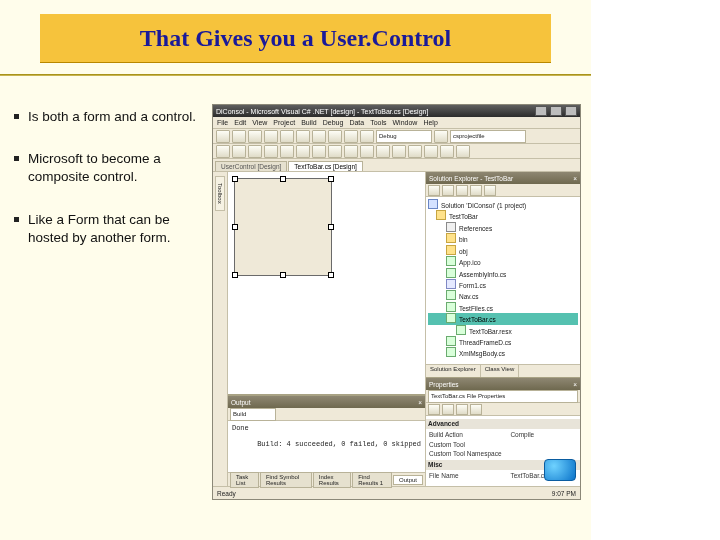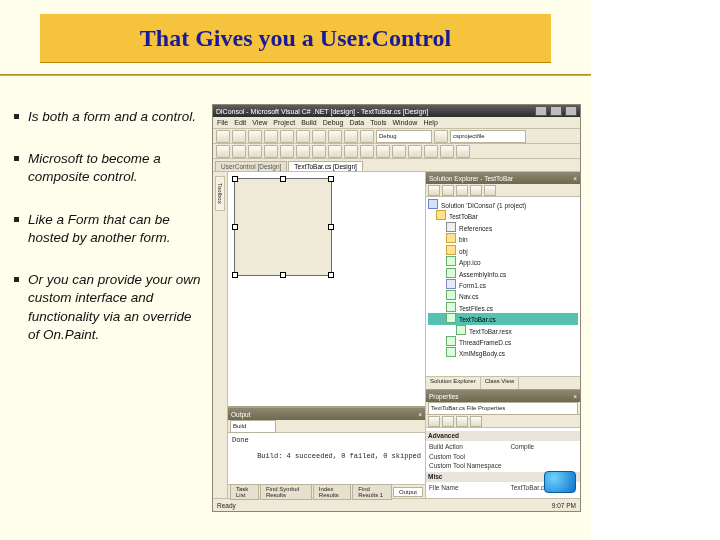--- a/index.html
+++ b/index.html
@@ -63,21 +63,20 @@
   }
   .bullets {
     width: 215px;
     padding: 8px 4px 0 14px;
     box-sizing: border-box;
   }
   .bullets ul {
     list-style: none;
     margin: 0;
     padding: 0;
-    font-style: italic;
   }
   .bullets li {
     position: relative;
     padding-left: 14px;
     margin: 0 0 24px 0;
     font-size: 13.5px;
     line-height: 1.35;
     color: #111;
   }
   .bullets li::before {
@@ -86,21 +85,21 @@
     left: 0;
     top: 6px;
     width: 5px;
     height: 5px;
     background: #222;
   }
 
   
   .vs {
     flex: 1;
-    margin: 4px 10px 28px 6px;
+    margin: 4px 10px 40px 6px;
     background: #e8e4d9;
     border: 1px solid #8b8878;
     box-sizing: border-box;
     display: flex;
     flex-direction: column;
     font-family: Tahoma, Verdana, sans-serif;
     font-size: 8px;
     color: #222;
     position: relative;
   }
@@ -405,21 +404,20 @@
   </div>
   <div class="rule"></div>
 
   <div class="body">
 
     <div class="bullets">
       <ul>
         <li>Is both a form and a control.</li>
         <li>Microsoft to become a composite control.</li>
         <li>Like a Form that can be hosted by another form.</li>
-        <li>Or you can provide your own custom interface and functionality via an override of On.Paint.</li>
       </ul>
     </div>
 
     <div class="vs">
 
       <div class="vs-titlebar">
         <span>DiConsol - Microsoft Visual C# .NET [design] - TextToBar.cs [Design]</span>
         <span class="winbtns">
           <span></span>
           <span></span>

